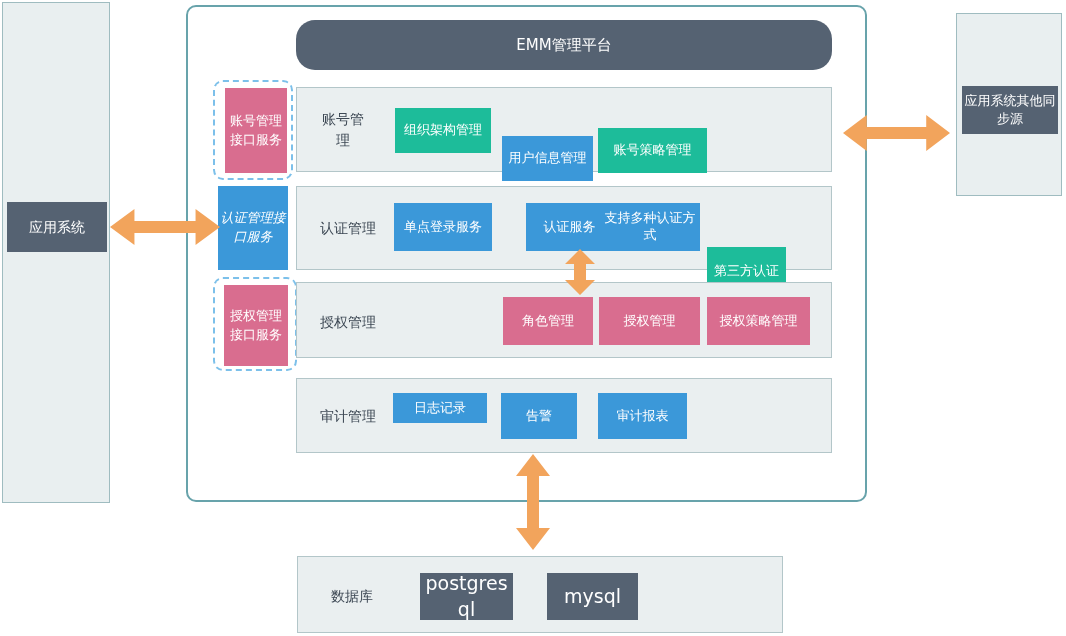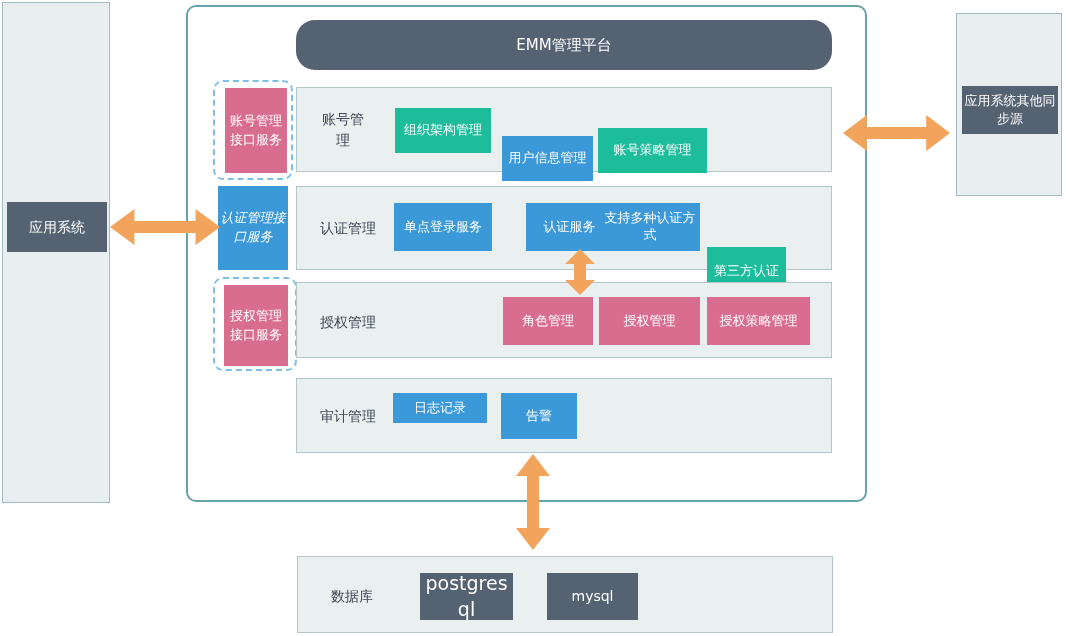--- a/index.html
+++ b/index.html
@@ -58,29 +58,30 @@
   <div class="rowbox" style="left:296px;top:282px;width:536px;height:76px;"></div>
   <div class="rowlabel" style="left:314px;top:308px;width:68px;height:28px;">授权管理</div>
   <div class="btn pink" style="left:503px;top:297px;width:90px;height:48px;">角色管理</div>
   <div class="btn pink" style="left:599px;top:297px;width:101px;height:48px;">授权管理</div>
   <div class="btn pink" style="left:707px;top:297px;width:103px;height:48px;">授权策略管理</div>
 
   <div class="rowbox" style="left:296px;top:378px;width:536px;height:75px;"></div>
   <div class="rowlabel" style="left:314px;top:402px;width:68px;height:28px;">审计管理</div>
   <div class="btn blue" style="left:393px;top:393px;width:94px;height:30px;">日志记录</div>
   <div class="btn blue" style="left:501px;top:393px;width:76px;height:46px;">告警</div>
+  <div class="btn blue" style="left:598px;top:393px;width:89px;height:46px;">审计报表</div>
 
   <div class="panel" style="left:956px;top:13px;width:106px;height:183px;">
     <div class="darkbox" style="left:5px;top:72px;width:96px;height:48px;">应用系统其他同步源</div>
   </div>
 
-  <div class="rowbox" style="left:297px;top:556px;width:536px;height:77px;">
+  <div class="rowbox" style="left:297px;top:556px;width:486px;height:77px;">
     <div class="rowlabel" style="left:20px;top:25px;width:68px;height:28px;">数据库</div>
     <div class="darkbox" style="left:122px;top:16px;width:93px;height:47px;font-size:19px;">postgresql</div>
-    <div class="darkbox" style="left:249px;top:16px;width:91px;height:47px;font-size:14px;">mysql</div>
+    <div class="darkbox" style="left:249px;top:16px;width:91px;height:47px;font-size:19px;">mysql</div>
   </div>
 
   <div class="arrow" style="left:110px;top:209px;width:110px;height:36px;">
     <svg viewBox="0 0 108 36" preserveAspectRatio="none">
         <polygon fill="currentColor" points="0,18 24,0 24,12 84,12 84,0 108,18 84,36 84,24 24,24 24,36"></polygon>
       </svg>
   </div>
   <div class="arrow" style="left:843px;top:115px;width:107px;height:36px;">
     <svg viewBox="0 0 108 36" preserveAspectRatio="none">
         <polygon fill="currentColor" points="0,18 24,0 24,12 84,12 84,0 108,18 84,36 84,24 24,24 24,36"></polygon>

